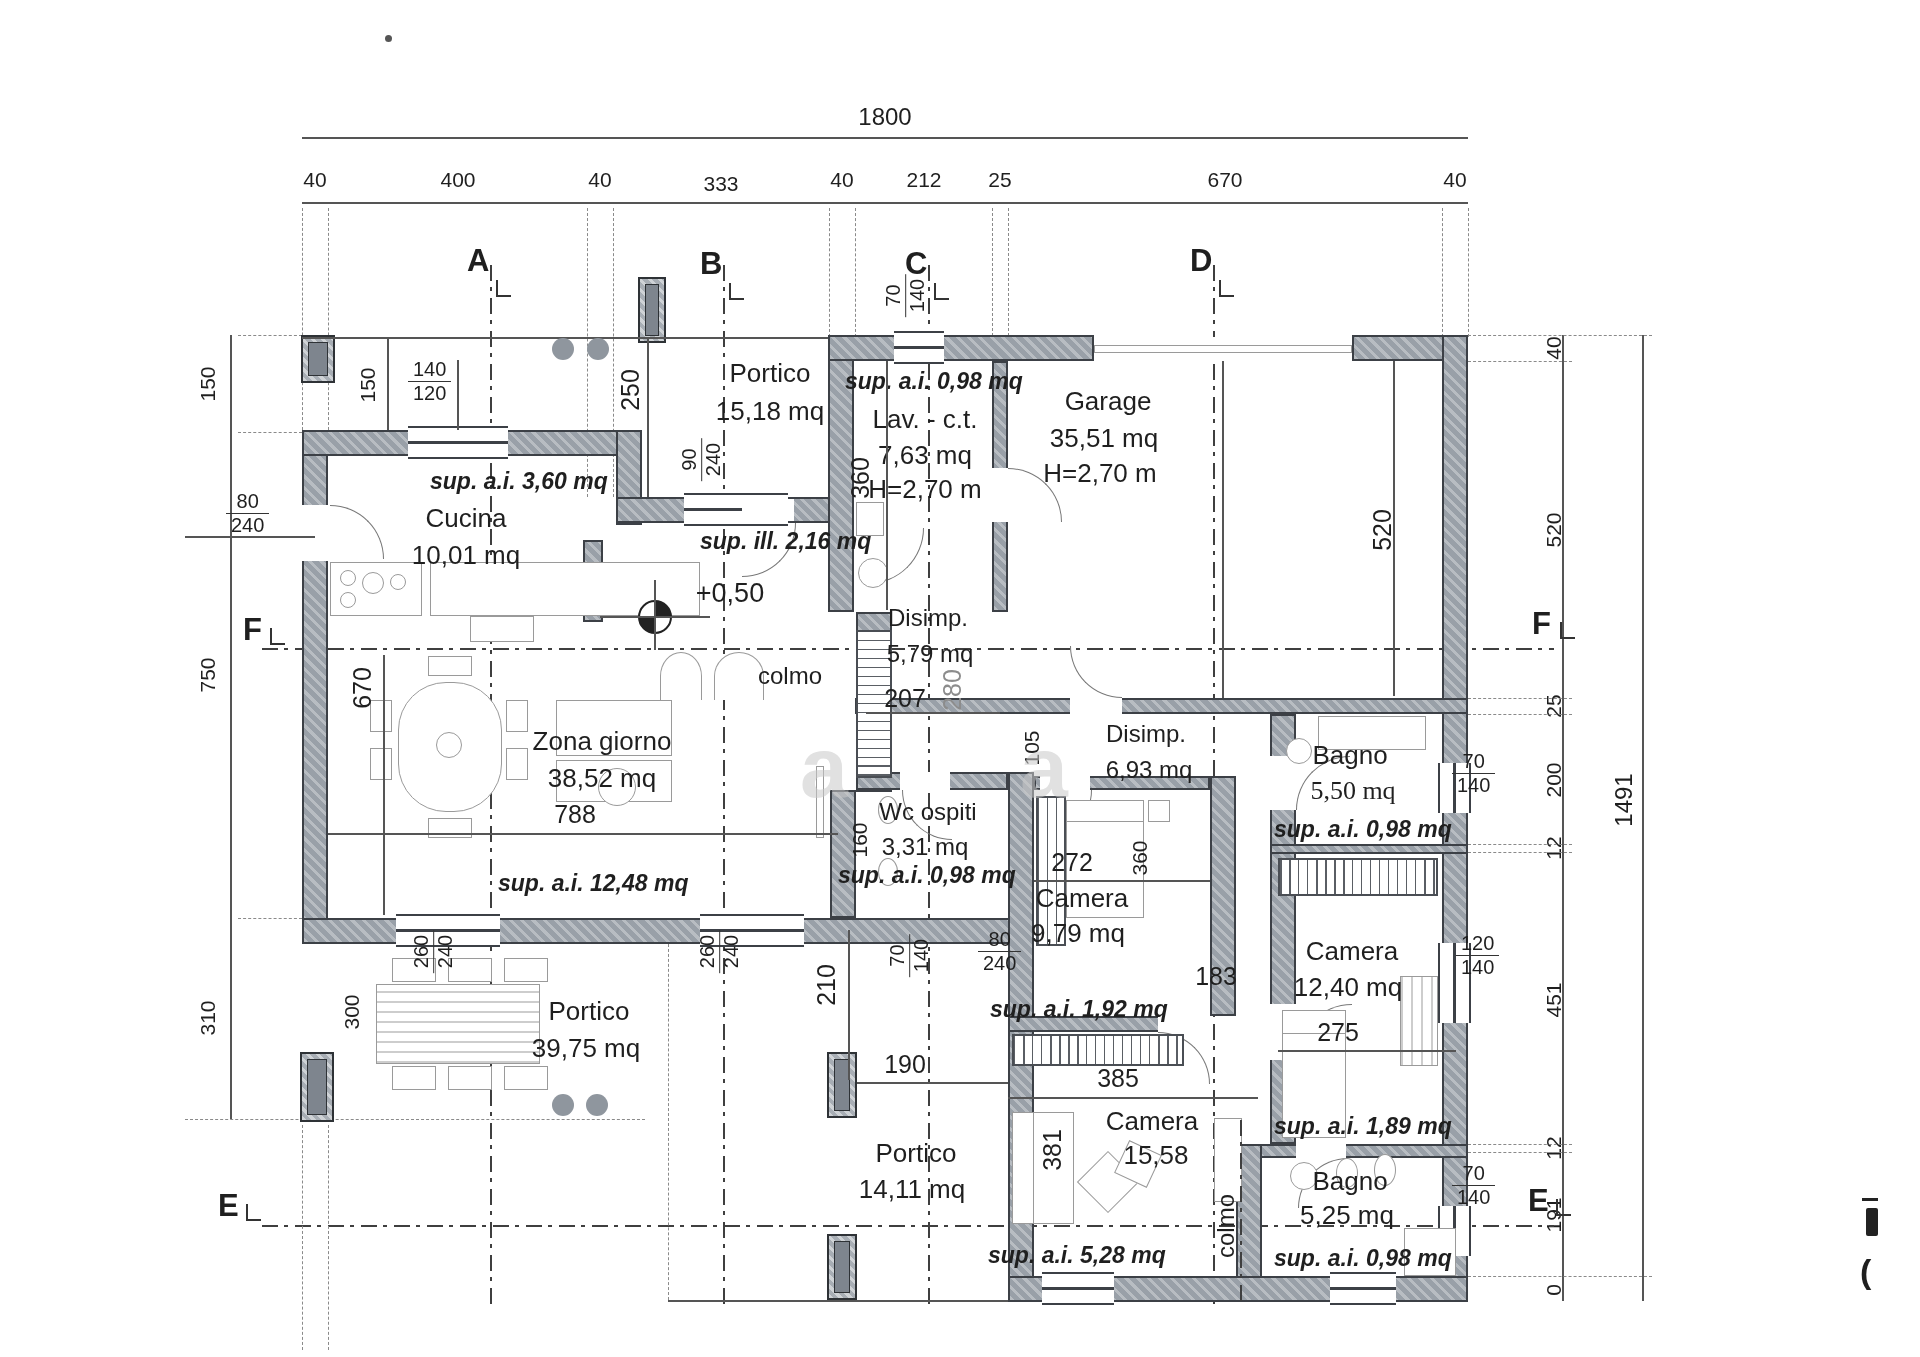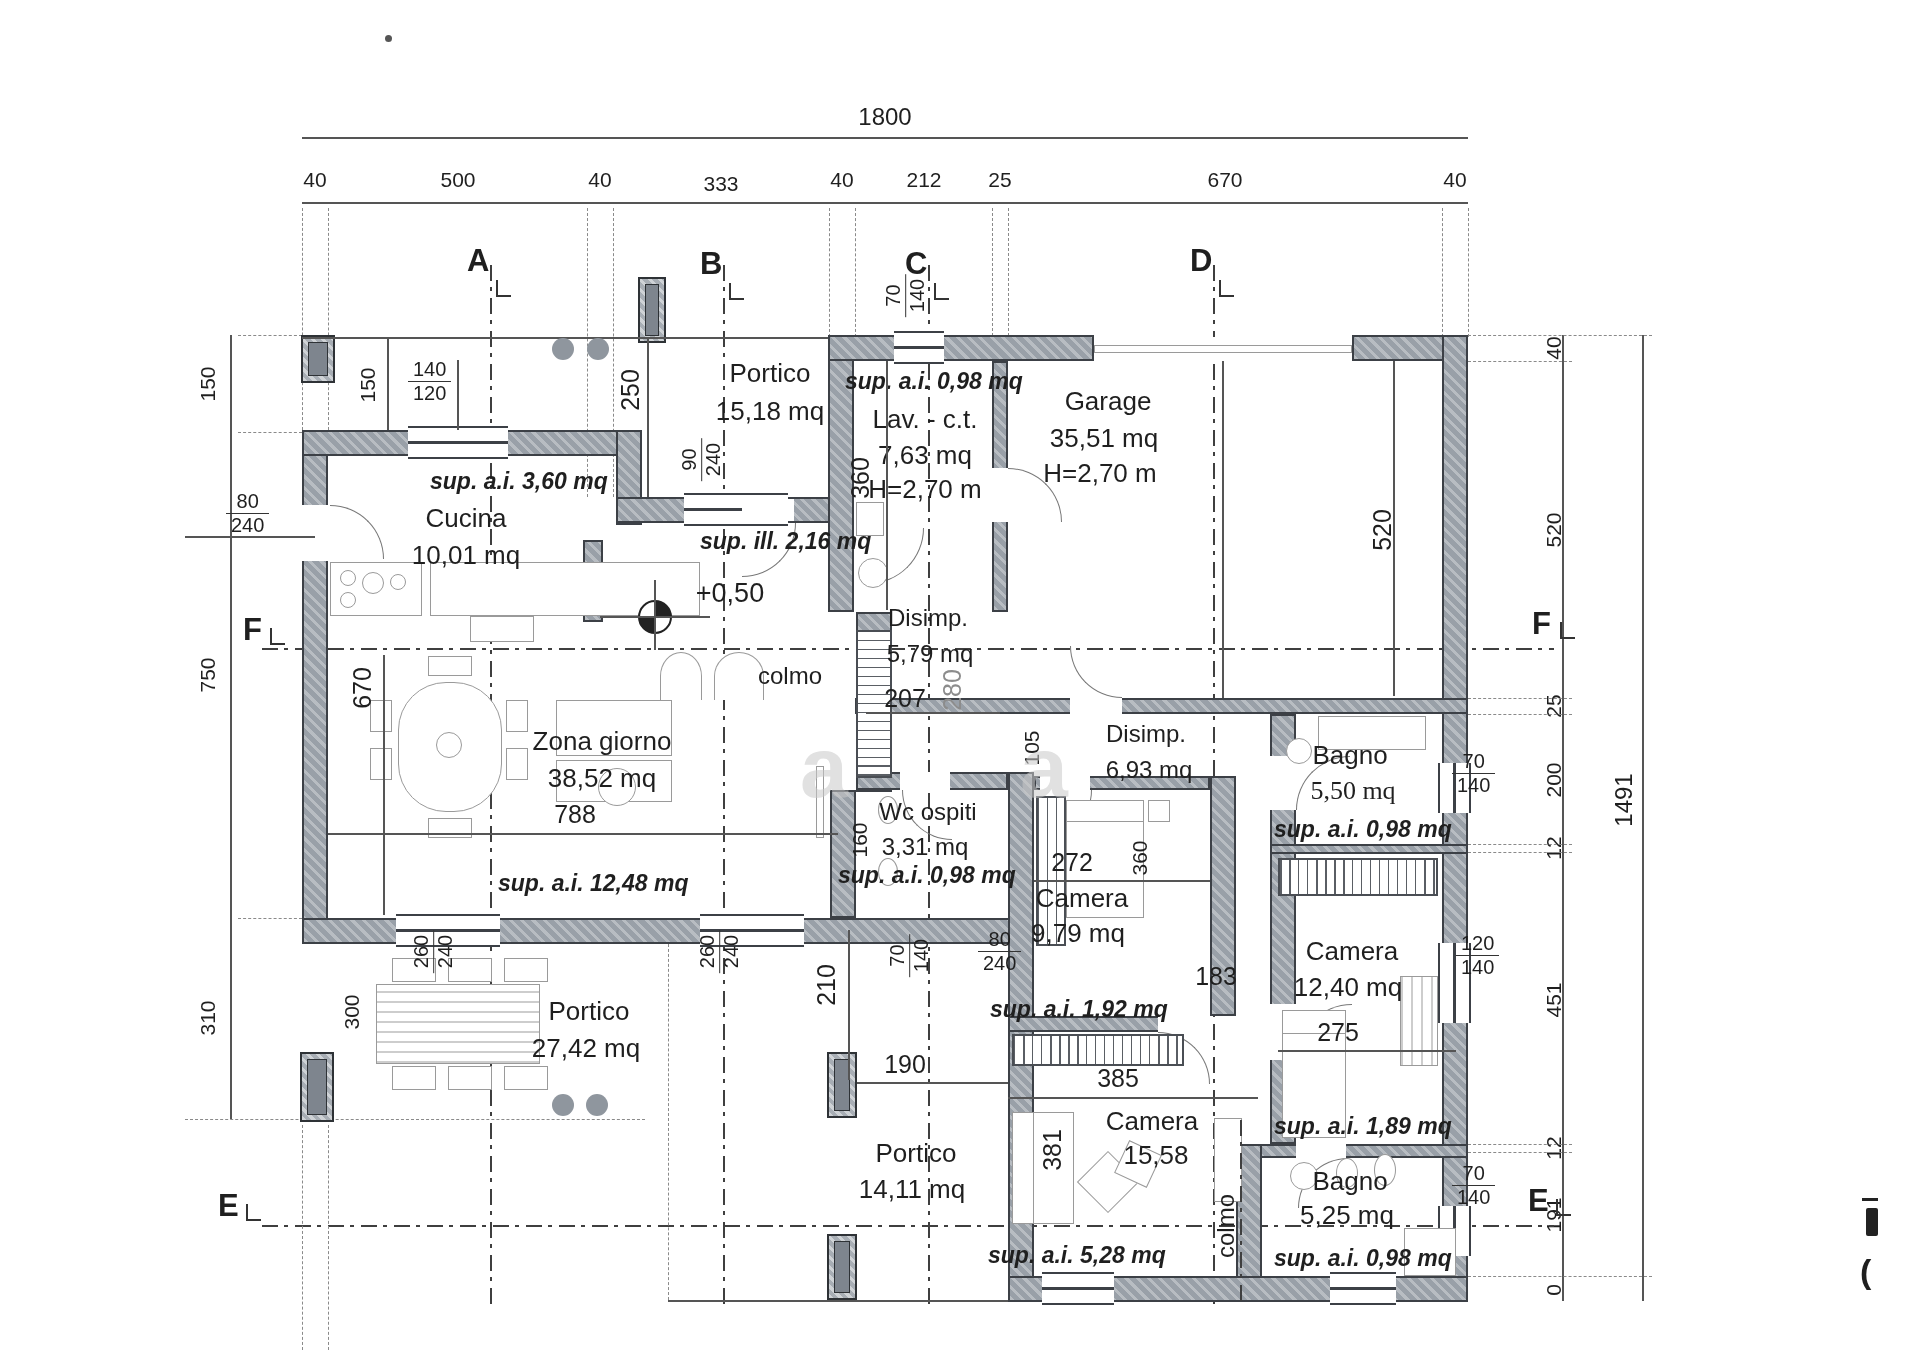--- a/index.html
+++ b/index.html
@@ -59,21 +59,21 @@
 </style>
 </head>
 <body>
 
 <div id="canvas">
 
   <div class="tl" style="left:302px;top:137px;width:1166px;"></div>
   <div class="dim" style="left:885px;top:103px;font-size:24px;">1800</div>
   <div class="tl" style="left:302px;top:202px;width:1166px;"></div>
   <div class="dim" style="left:315px;top:168px;">40</div>
-  <div class="dim" style="left:458px;top:168px;">500</div>
+  <div class="dim" style="left:458px;top:168px;">400</div>
   <div class="dim" style="left:600px;top:168px;">40</div>
   <div class="dim" style="left:721px;top:172px;">333</div>
   <div class="dim" style="left:842px;top:168px;">40</div>
   <div class="dim" style="left:924px;top:168px;">212</div>
   <div class="dim" style="left:1000px;top:168px;">25</div>
   <div class="dim" style="left:1225px;top:168px;">670</div>
   <div class="dim" style="left:1455px;top:168px;">40</div>
 
   <div class="dshv" style="left:302px;top:208px;height:222px;"></div>
   <div class="dshv" style="left:328px;top:208px;height:222px;"></div>
@@ -322,21 +322,21 @@
   <div class="room" style="left:1353px;top:776px;font-family:Liberation Serif, serif;">5,50 mq</div>
   <div class="room" style="left:1082px;top:883px;">Camera</div>
   <div class="room" style="left:1078px;top:918px;">9,79 mq</div>
   <div class="room" style="left:1352px;top:936px;">Camera</div>
   <div class="room" style="left:1348px;top:972px;">12,40 mq</div>
   <div class="room" style="left:1152px;top:1106px;">Camera</div>
   <div class="room" style="left:1156px;top:1140px;">15,58</div>
   <div class="room" style="left:1350px;top:1166px;">Bagno</div>
   <div class="room" style="left:1347px;top:1200px;">5,25 mq</div>
   <div class="room" style="left:589px;top:996px;">Portico</div>
-  <div class="room" style="left:586px;top:1033px;">27,42 mq</div>
+  <div class="room" style="left:586px;top:1033px;">39,75 mq</div>
   <div class="room" style="left:916px;top:1138px;">Portico</div>
   <div class="room" style="left:912px;top:1174px;">14,11 mq</div>
 
   <div class="sup" style="left:430px;top:468px;">sup. a.i. 3,60 mq</div>
   <div class="sup" style="left:845px;top:368px;">sup. a.i. 0,98 mq</div>
   <div class="sup" style="left:700px;top:528px;">sup. ill. 2,16 mq</div>
   <div class="sup" style="left:498px;top:870px;">sup. a.i. 12,48 mq</div>
   <div class="sup" style="left:838px;top:862px;">sup. a.i. 0,98 mq</div>
   <div class="sup" style="left:990px;top:996px;">sup. a.i. 1,92 mq</div>
   <div class="sup" style="left:1274px;top:816px;">sup. a.i. 0,98 mq</div>

